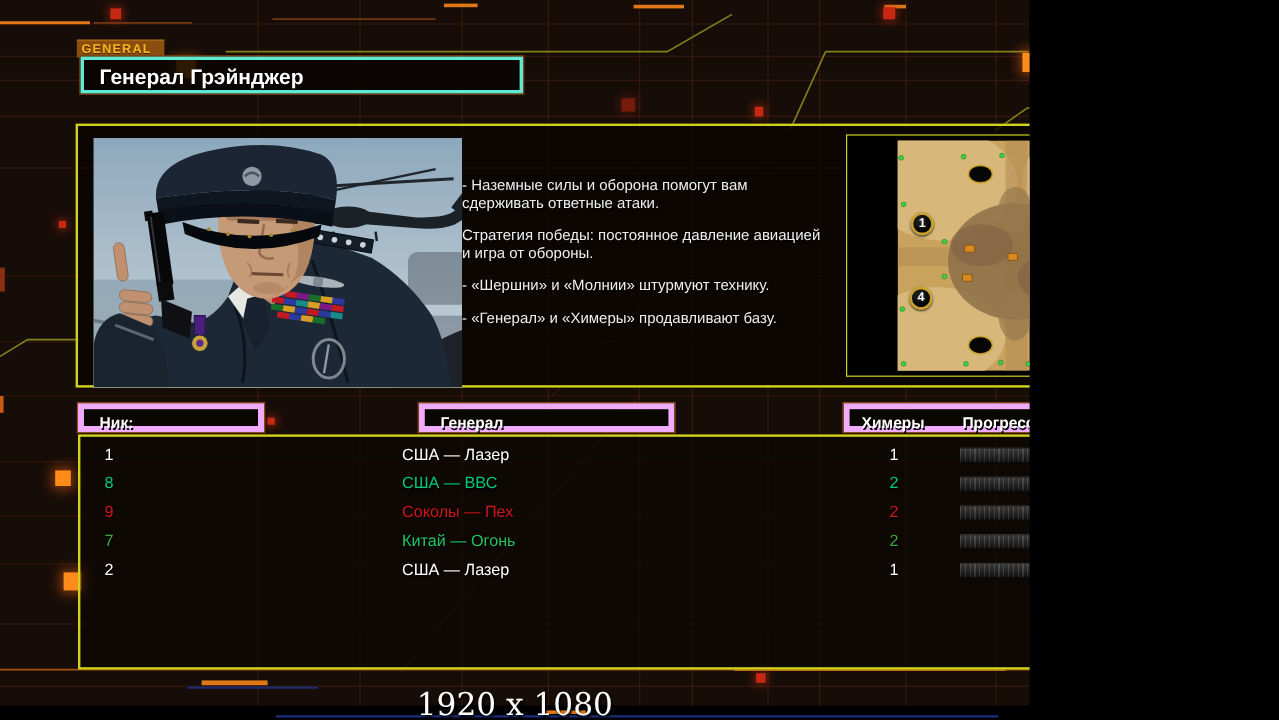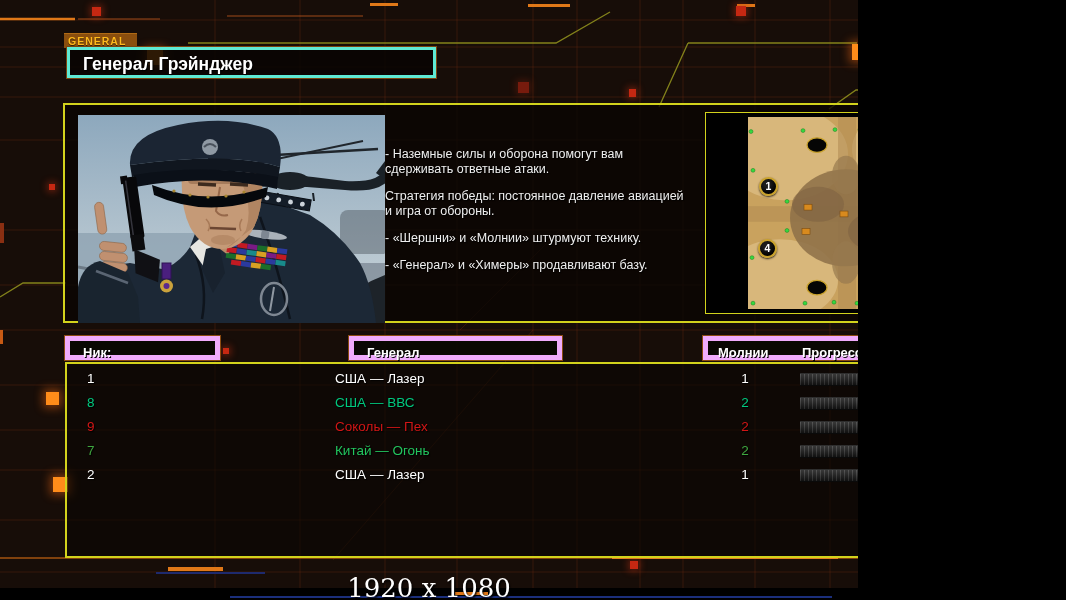--- a/index.html
+++ b/index.html
@@ -358,21 +358,21 @@
     </div>
   </div>
 
   <div class="hdr hdr-nick">
     <span>Ник:</span>
   </div>
   <div class="hdr hdr-general">
     <span>Генерал</span>
   </div>
   <div class="hdr hdr-team">
-    <span class="t1">Молнии</span>
+    <span class="t1">Химеры</span>
     <span class="t2">Прогресс</span>
   </div>
 
   <div class="table-box">
     <div id="rows">
   <div class="trow">
     <span class="c-nick" style="color: rgb(255, 255, 255);">1</span>
     <span class="c-gen" style="color: rgb(255, 255, 255);">США — Лазер</span>
     <span class="c-team" style="color: rgb(255, 255, 255);">1</span>
     <span class="c-bar">

